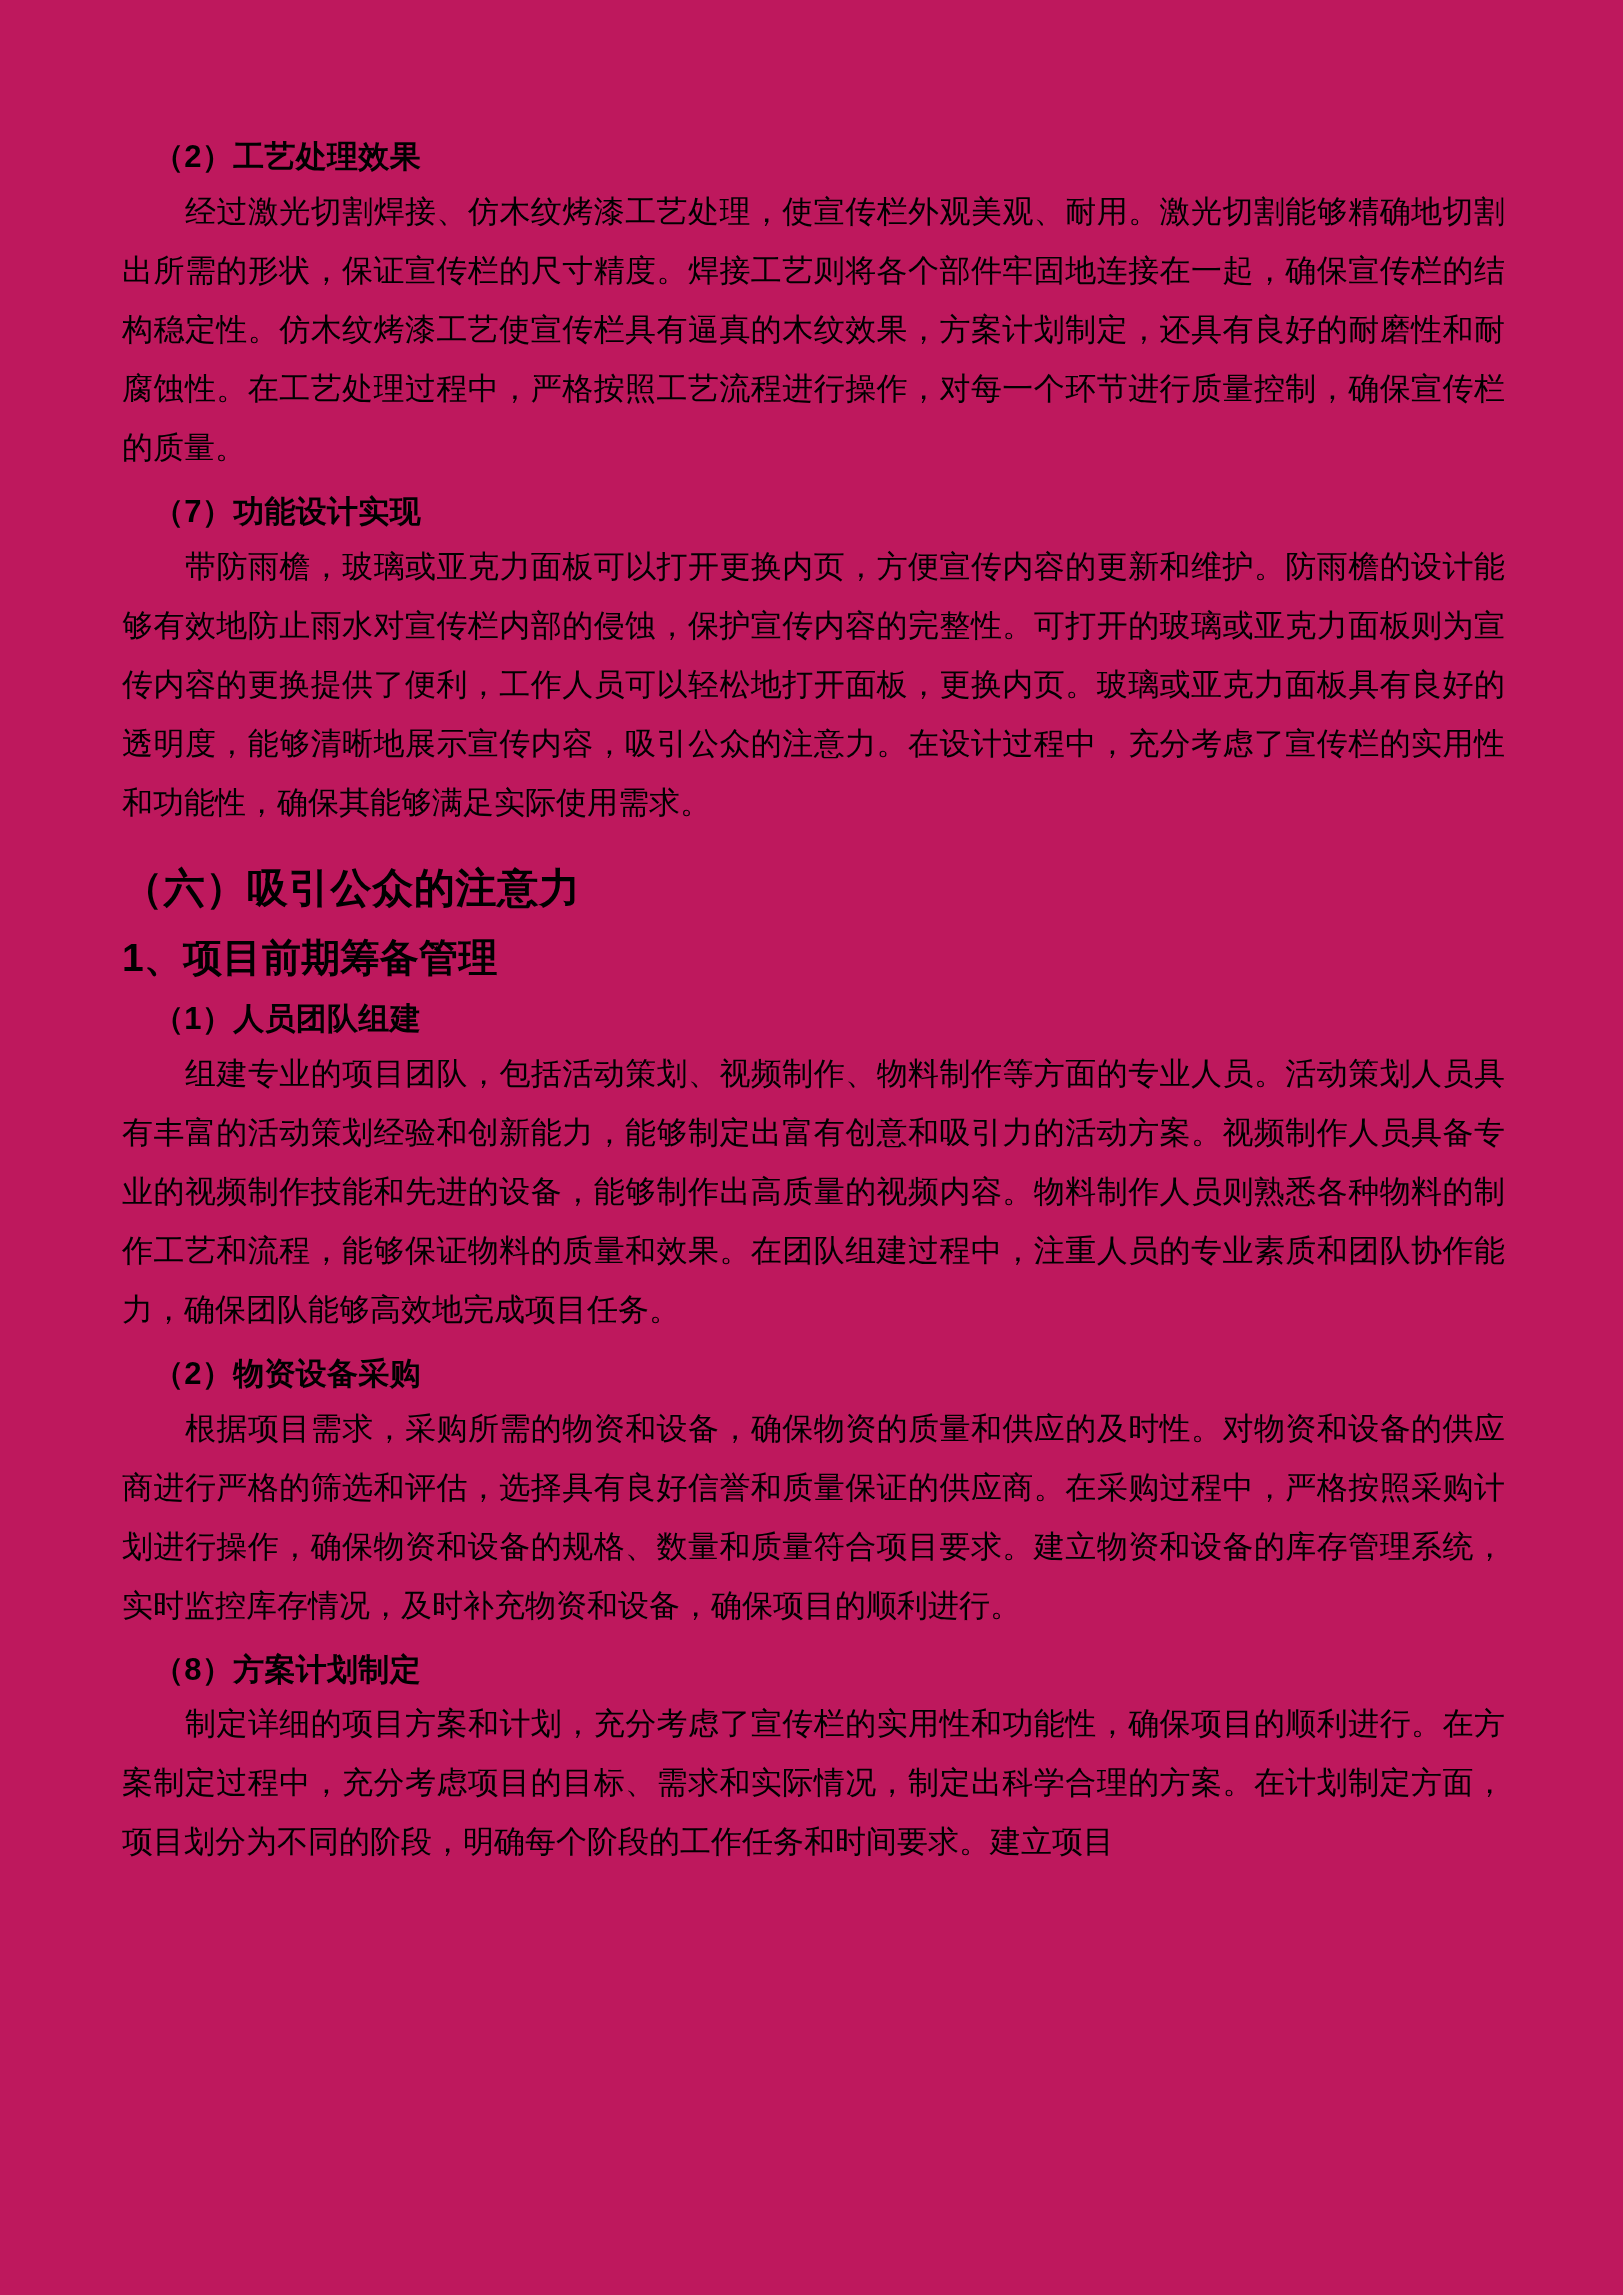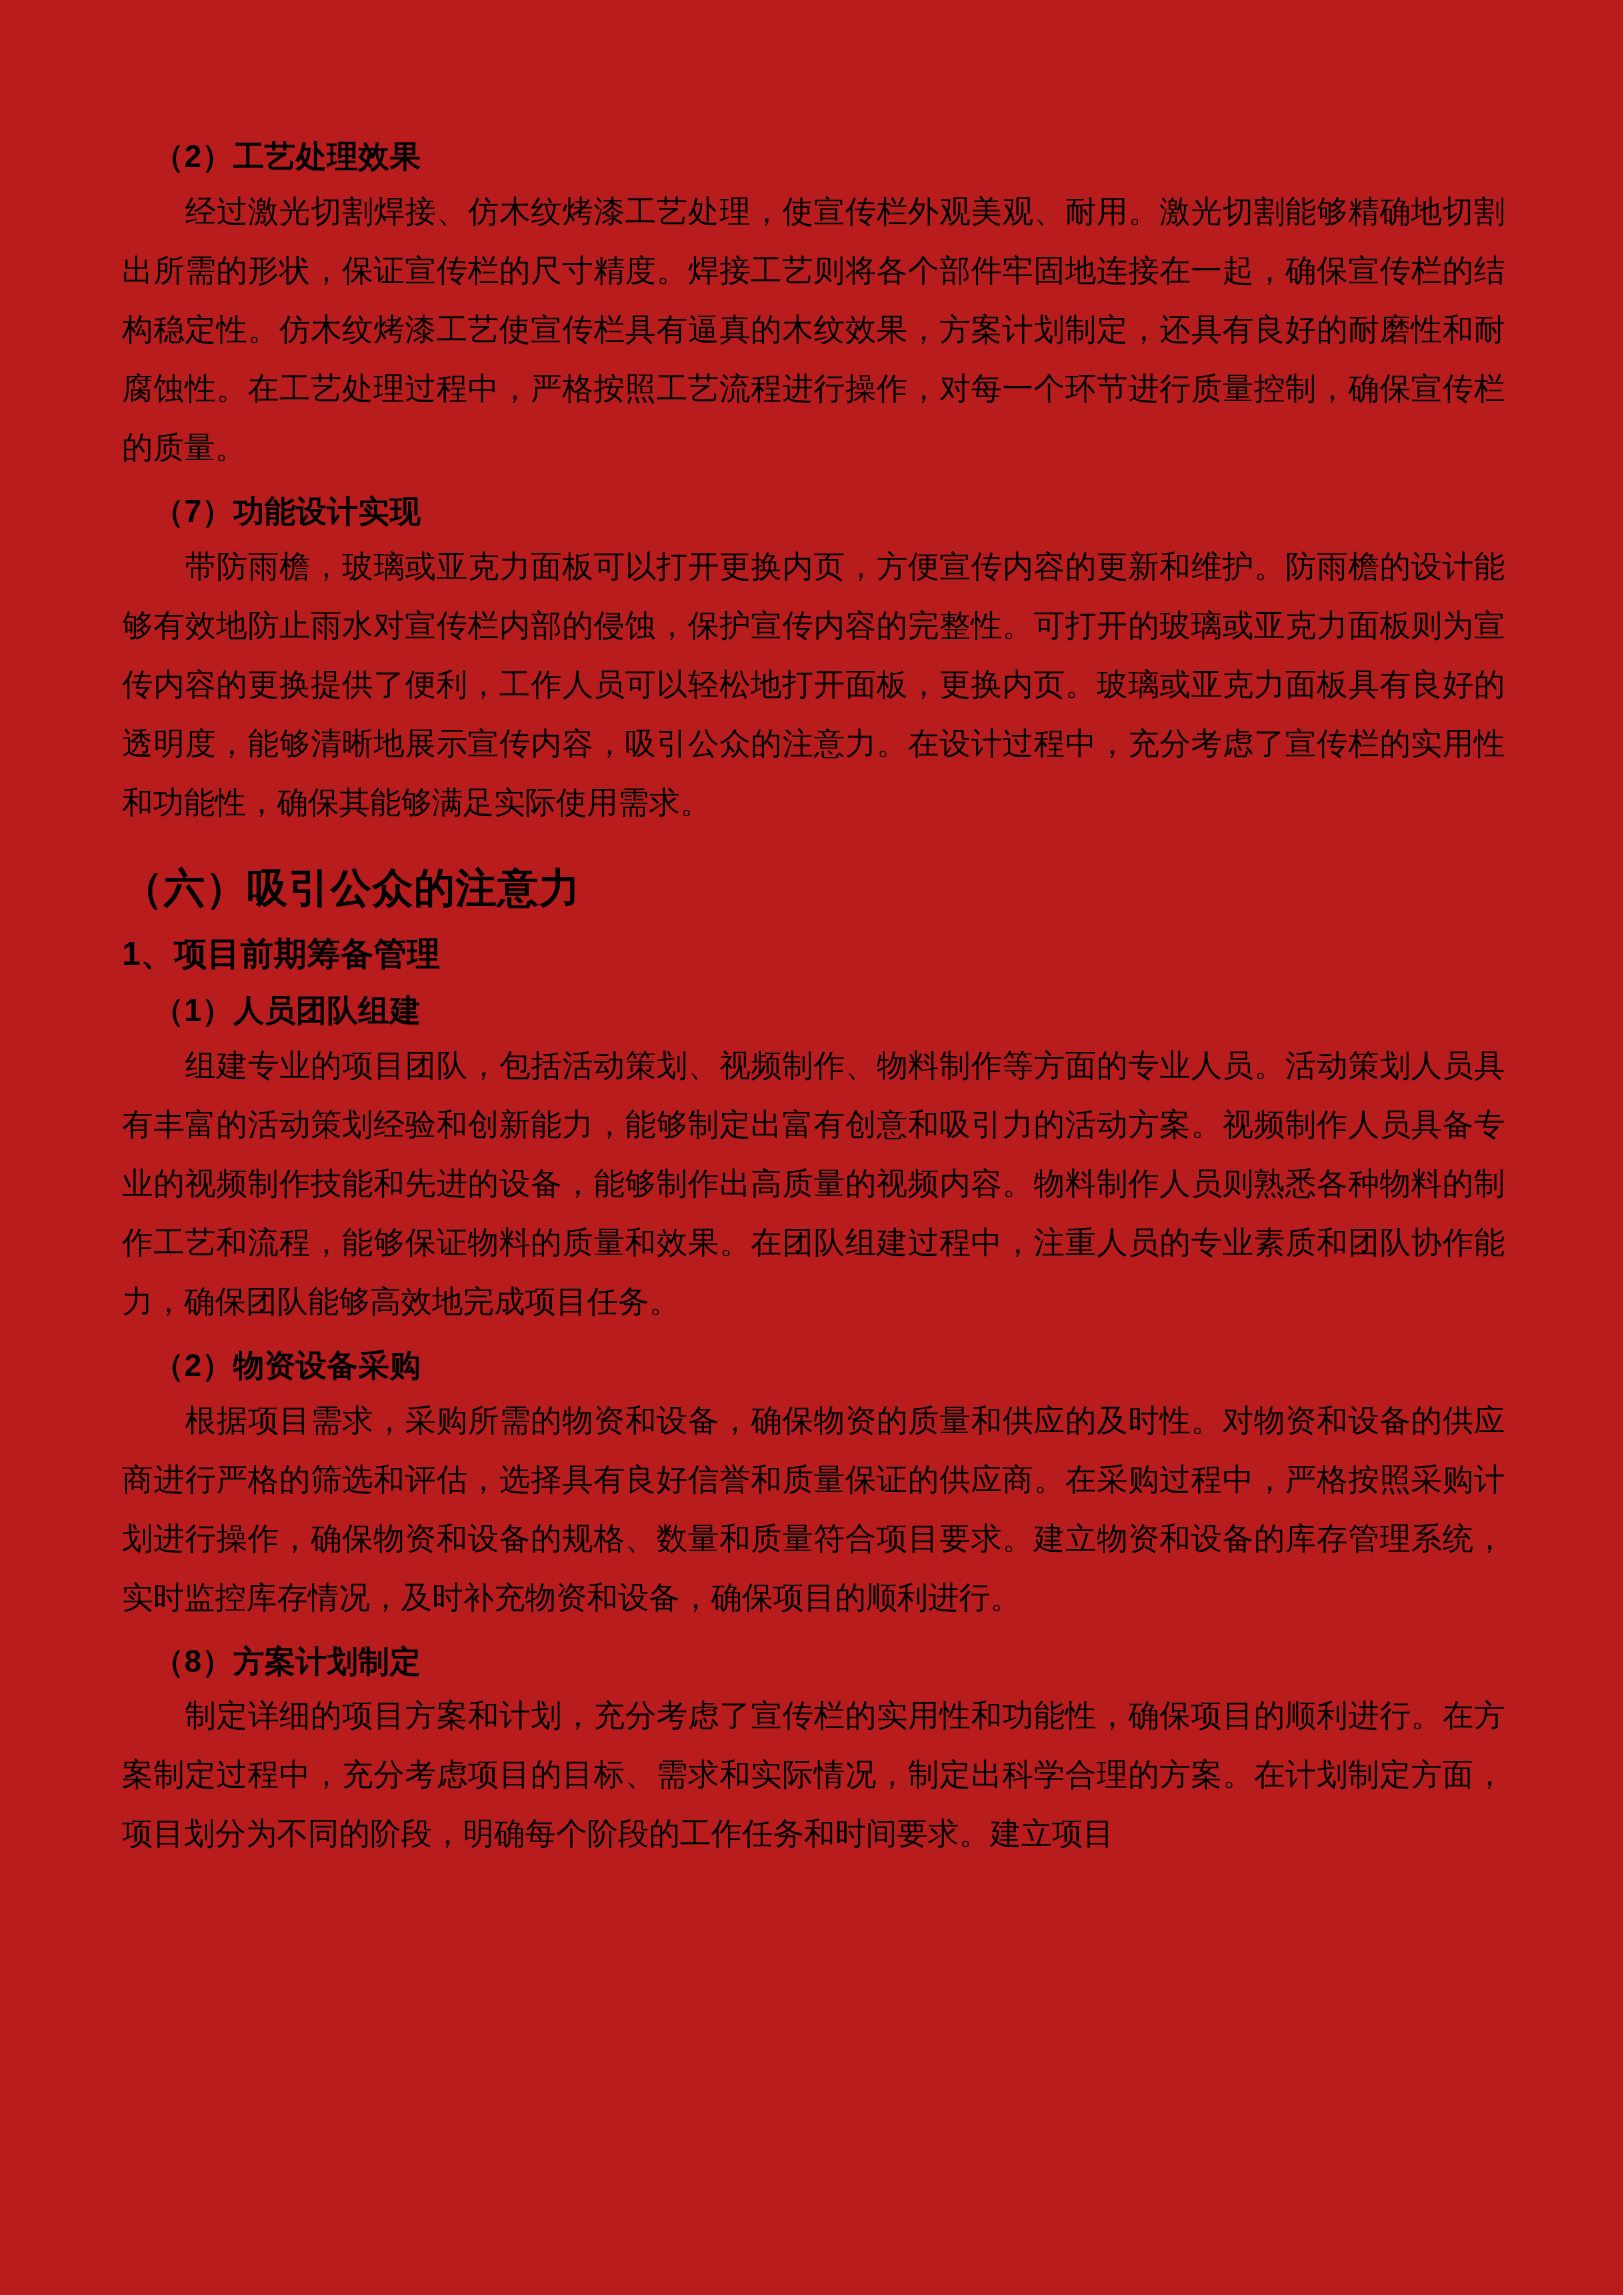--- a/index.html
+++ b/index.html
@@ -14,21 +14,21 @@
     color: #000000;
     -webkit-font-smoothing: antialiased;
   }
 
   .page {
     position: relative;
     width: 1623px;
     height: 2295px;
     box-sizing: border-box;
     padding: 122px 118px 98px 122px;
-    background: #b91c1c;
+    background: #be185d;
     overflow: hidden;
   }
 
   .doc-body {
     width: 1383px;
   }
 
   
   .h-section {
     font-family: "Liberation Sans", "DejaVu Sans", sans-serif;
@@ -37,21 +37,21 @@
     line-height: 1.32;
     letter-spacing: 0.7px;
     margin: 29px 0 7.9px 0;
     text-indent: 0;
   }
 
   
   .h-sub {
     font-family: "Liberation Sans", "DejaVu Sans", sans-serif;
     font-weight: bold;
-    font-size: 33px;
+    font-size: 39px;
     line-height: 1.34;
     letter-spacing: 0.3px;
     margin: 17px 0 5.2px 0;
   }
 
   
   .h-item {
     font-family: "Liberation Sans", "DejaVu Sans", sans-serif;
     font-weight: bold;
     font-size: 31px;

